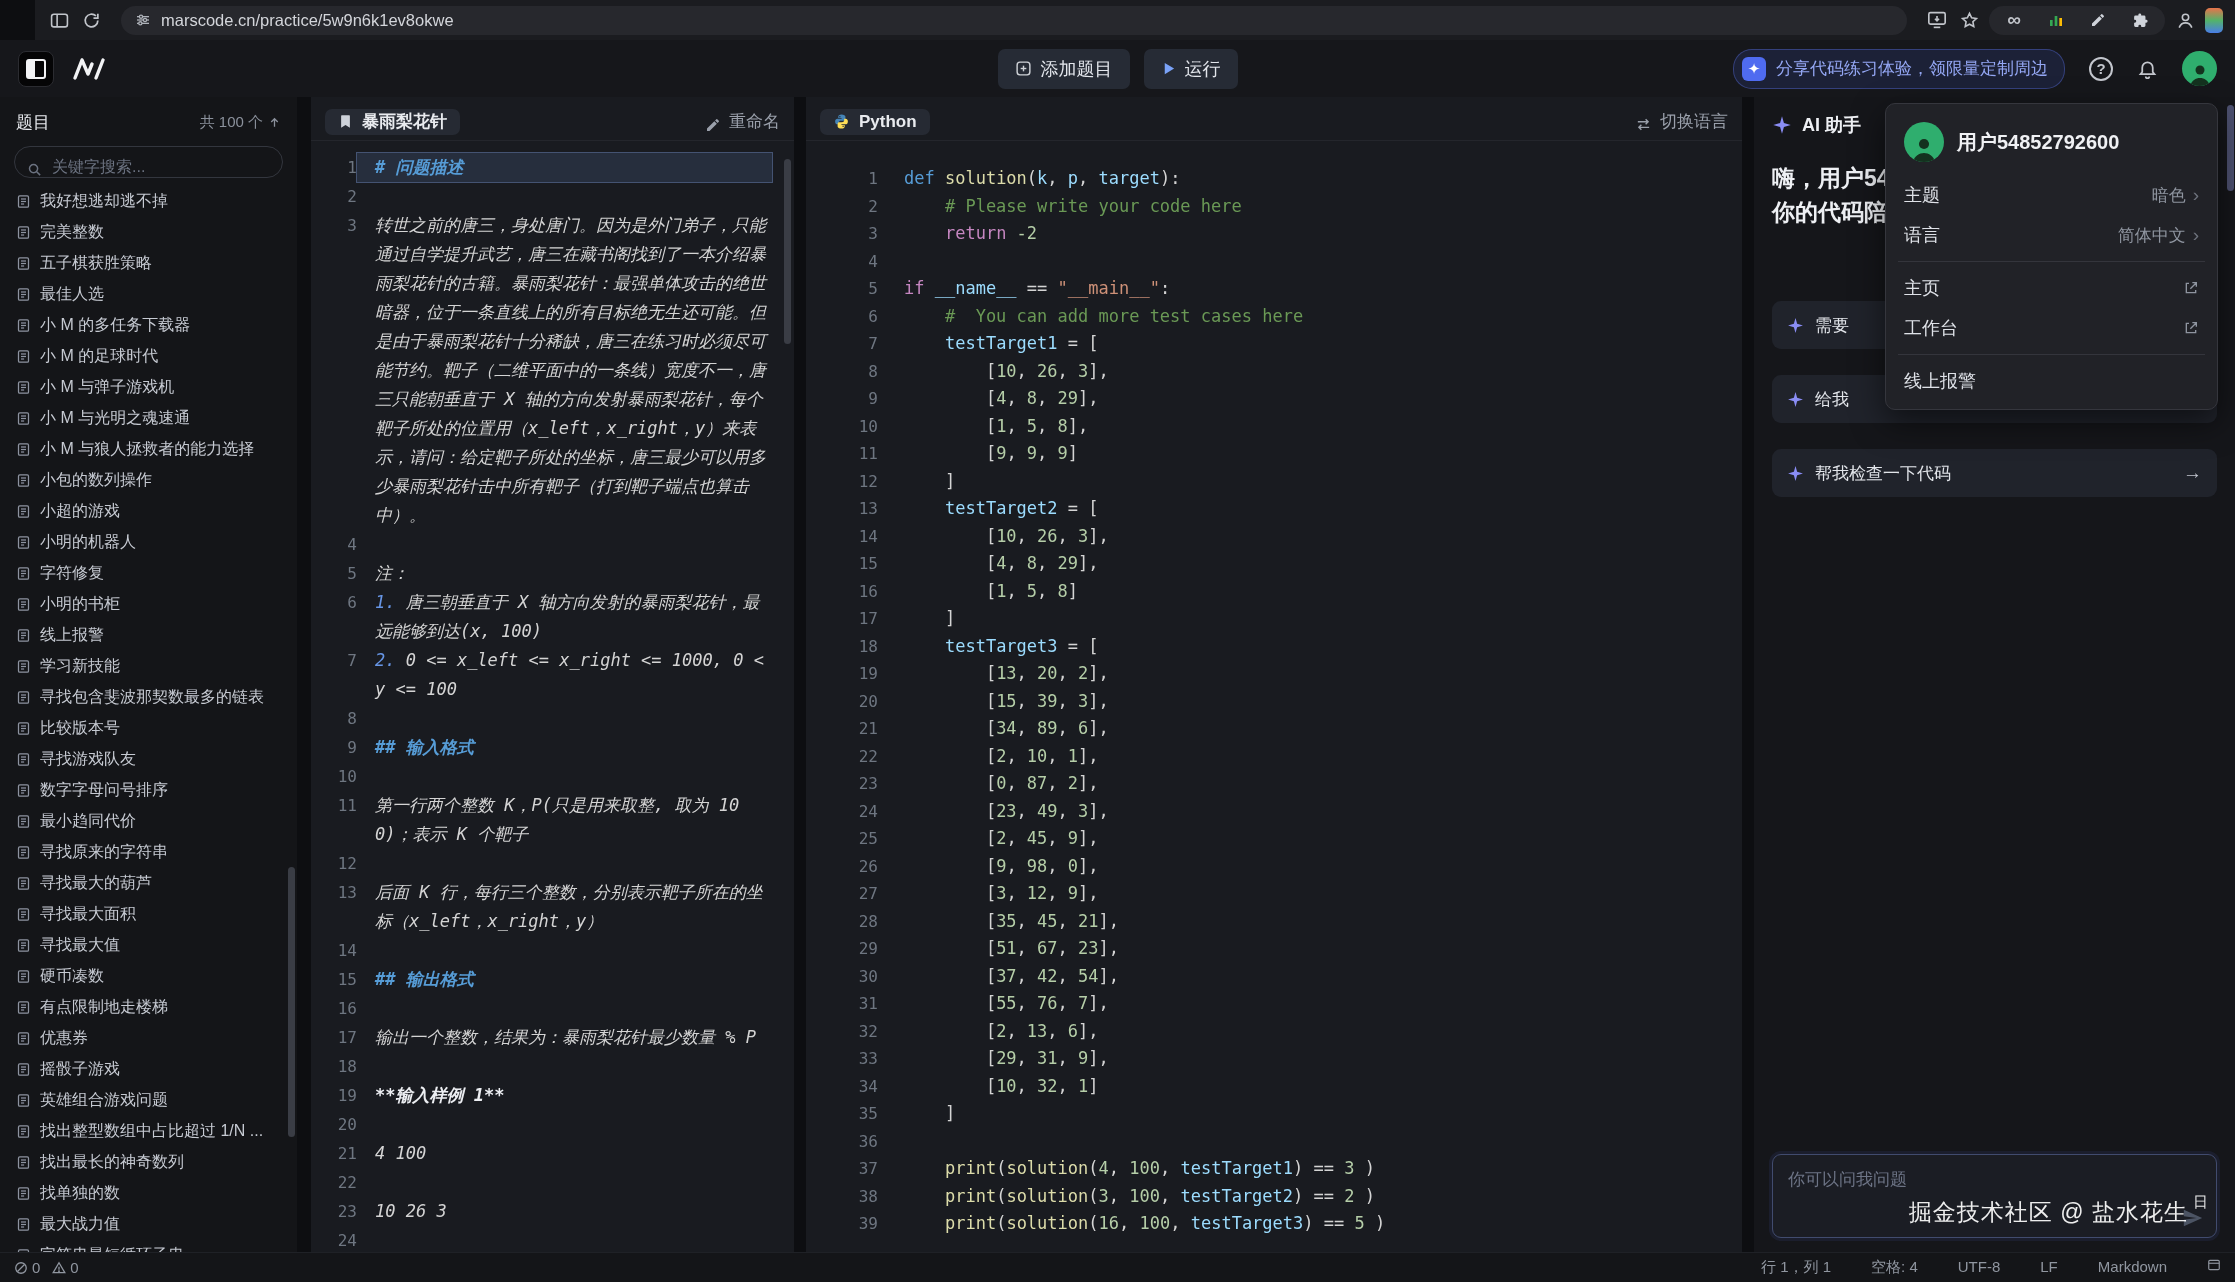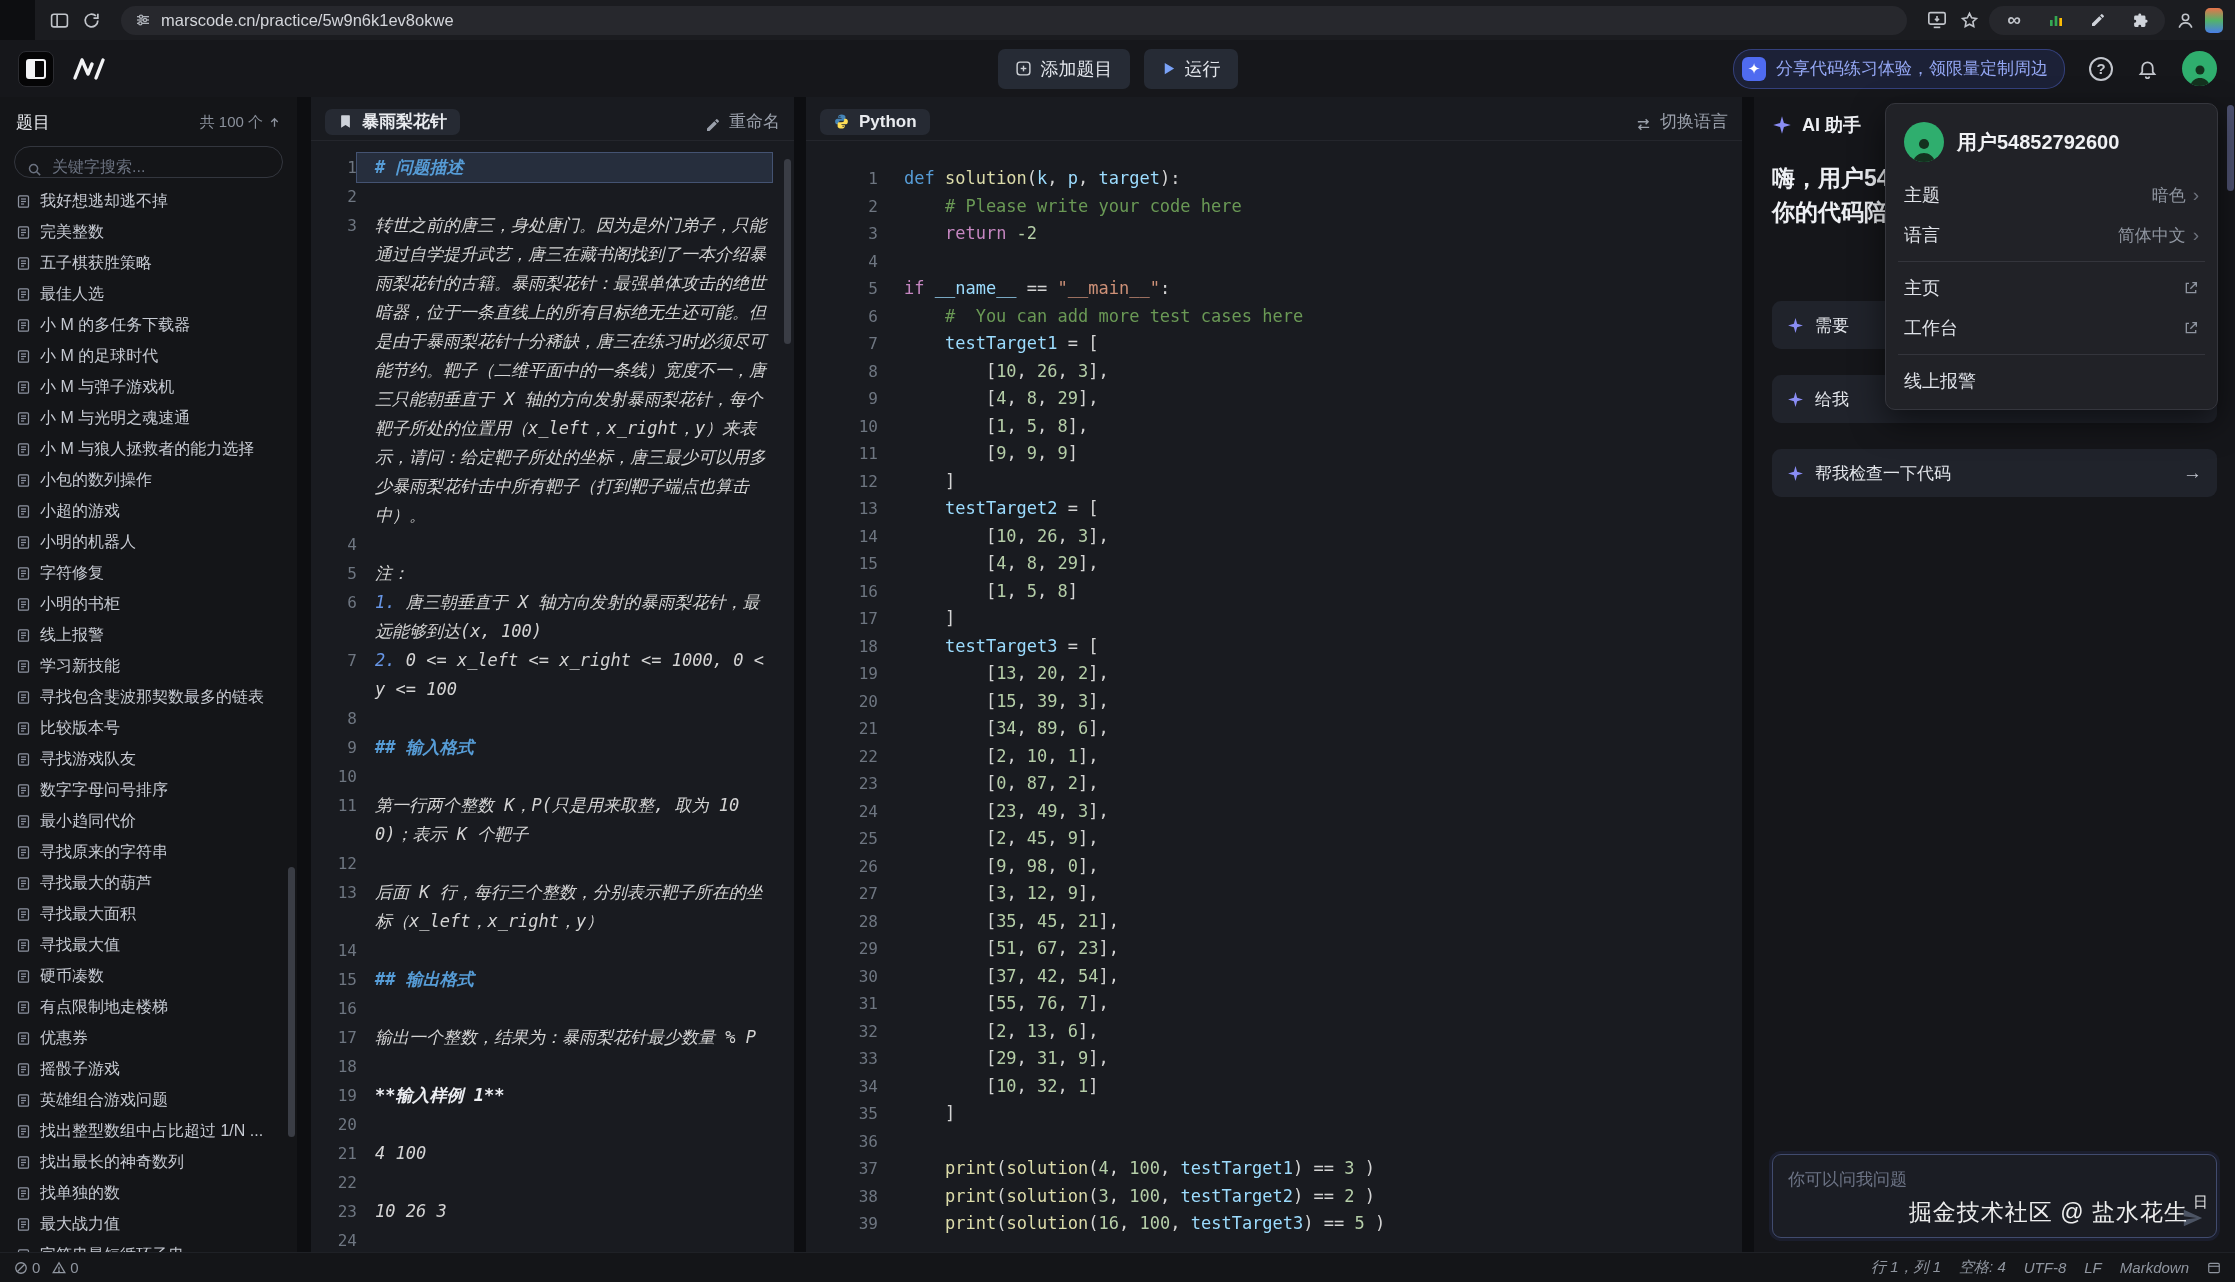--- a/index.html
+++ b/index.html
@@ -100,21 +100,21 @@
     color:#dfe2e8;cursor:pointer;}
   .dd-val{margin-left:auto;display:flex;align-items:center;gap:7px;color:#8e949f;font-size:17px;}
   .dd-chev{color:#6d727c;font-size:19px;}
   .dd-ext{margin-left:auto;display:flex;align-items:center;}
   .dd-div{height:1px;background:#34353c;margin:6px 4px;}
   
   .statusbar{position:absolute;left:0;right:0;bottom:0;height:30px;background:#141518;border-top:1px solid #1f2126;
     display:flex;align-items:center;padding:0 14px;box-sizing:border-box;font-size:15px;color:#9096a0;z-index:5;}
   .sb-left{display:flex;align-items:center;gap:12px;}
   .sb-pair{display:flex;align-items:center;gap:4px;cursor:pointer;}
-  .sb-right{margin-left:auto;display:flex;align-items:center;gap:18px;font-style:italic;}
+  .sb-right{margin-left:auto;display:flex;align-items:flex-start;gap:40px;}
   .sb-item{cursor:pointer;}
   
   .vthumb{position:absolute;width:7px;border-radius:4px;background:#3a3d45;}
   .watermark{position:absolute;right:26px;bottom:54px;z-index:60;display:flex;align-items:flex-start;gap:5px;
     color:rgba(255,255,255,.92);font-size:23px;letter-spacing:1px;}
   .wm-mark{font-size:15px;margin-top:-4px;opacity:.95;}
   svg{display:block;}
 </style>
 </head>
 <body>

